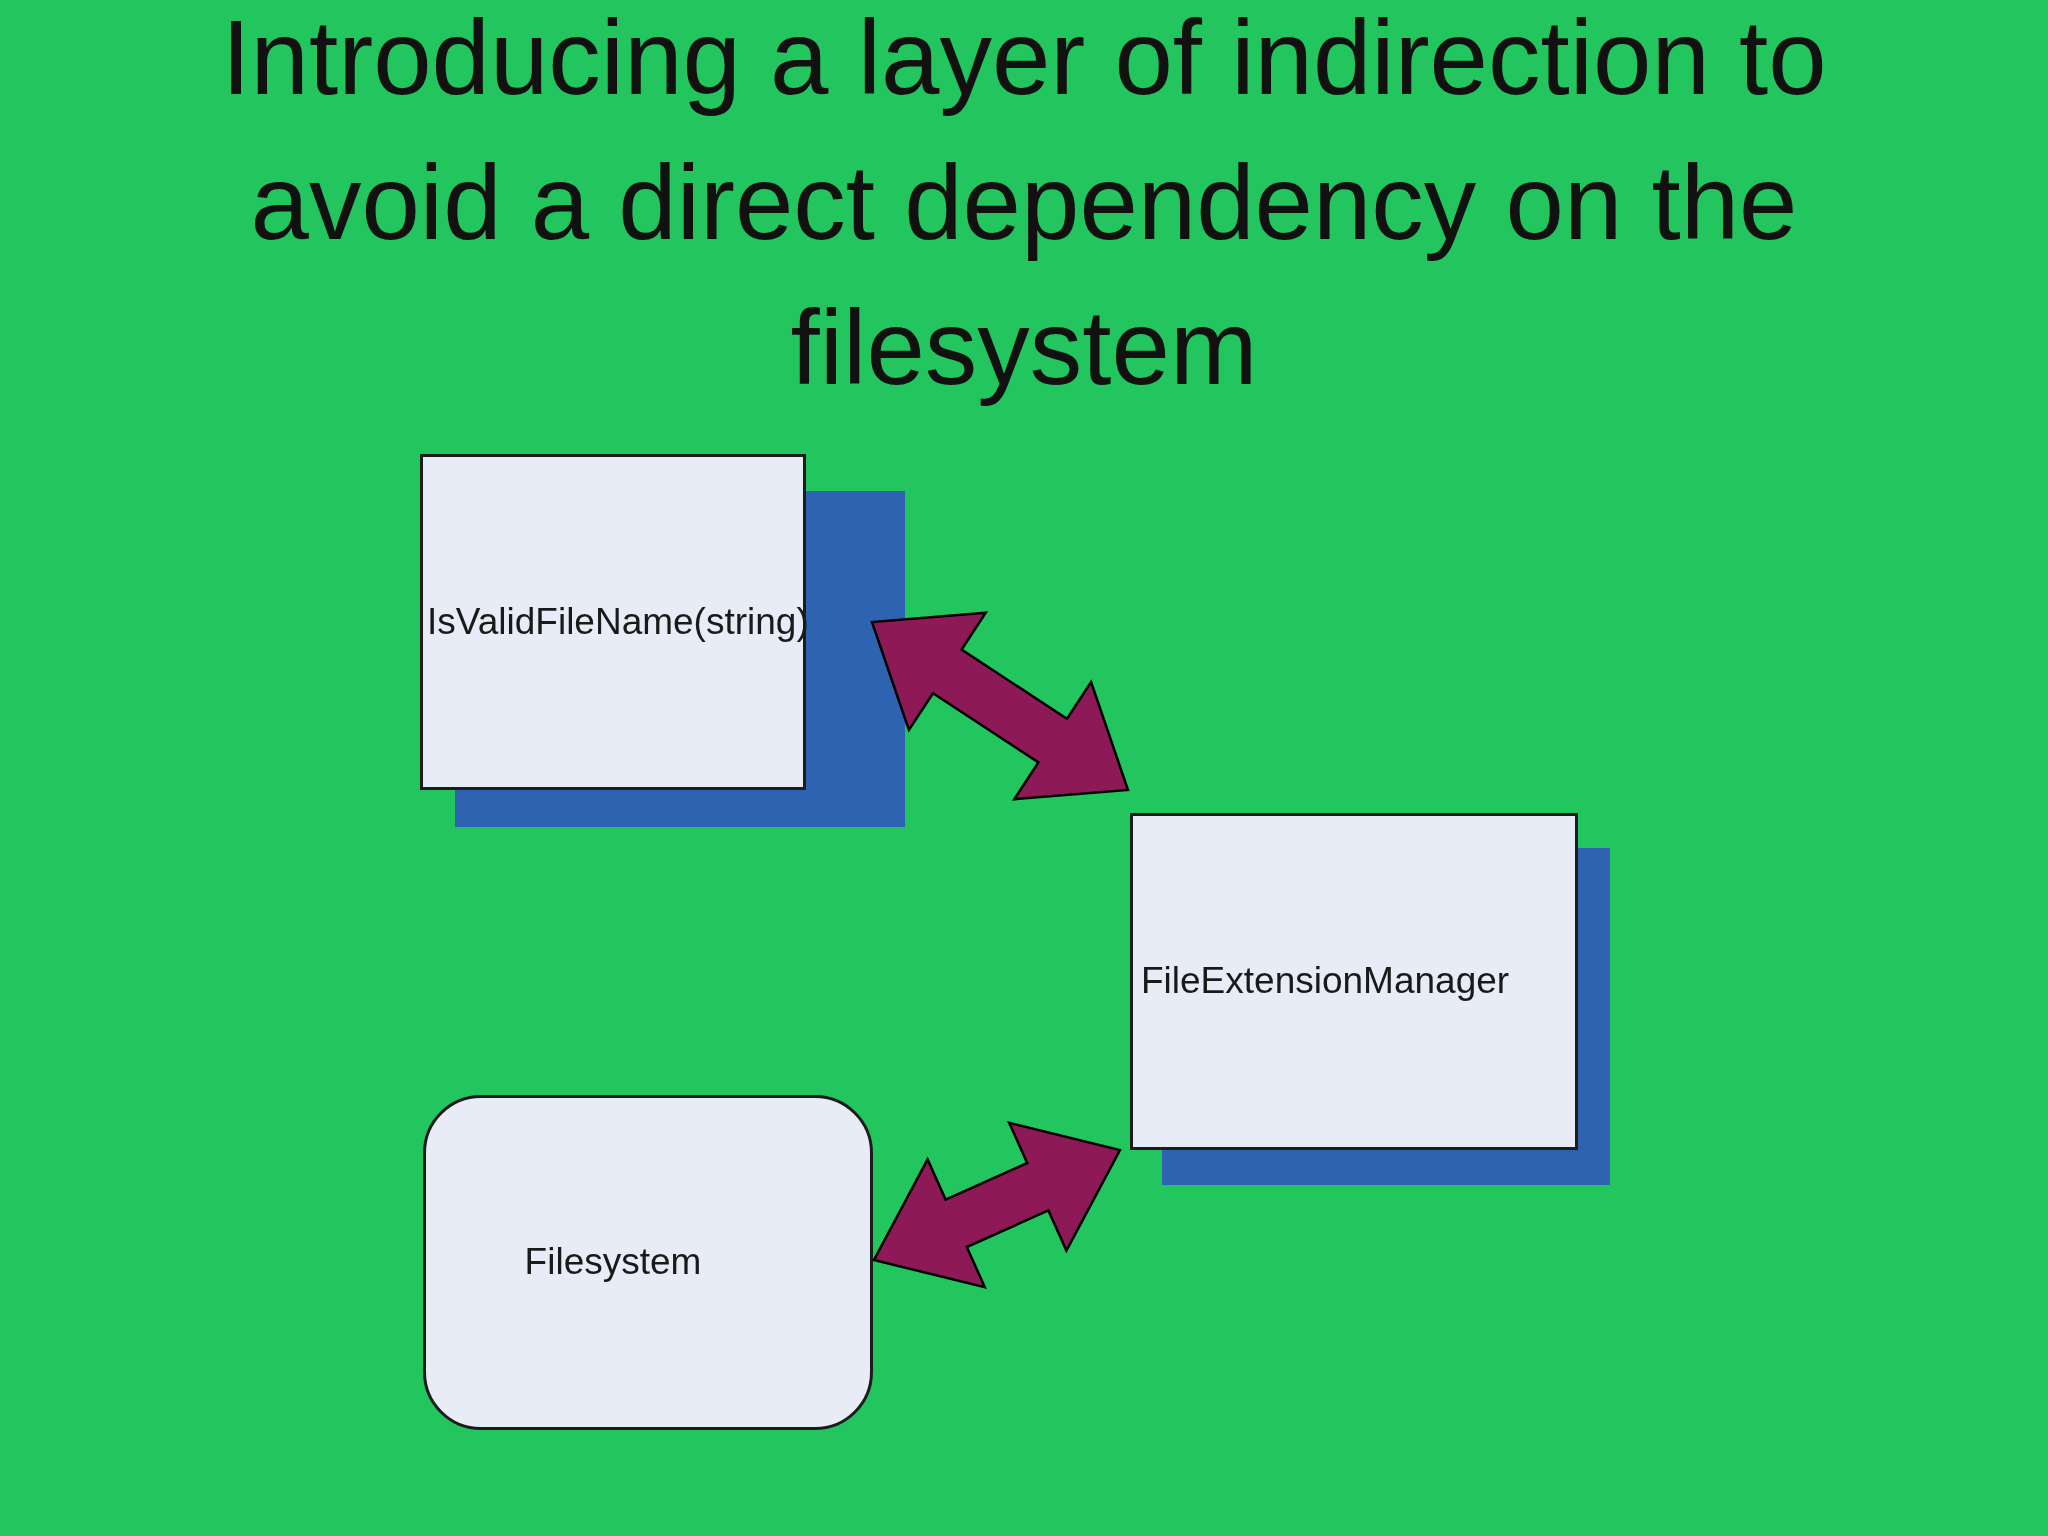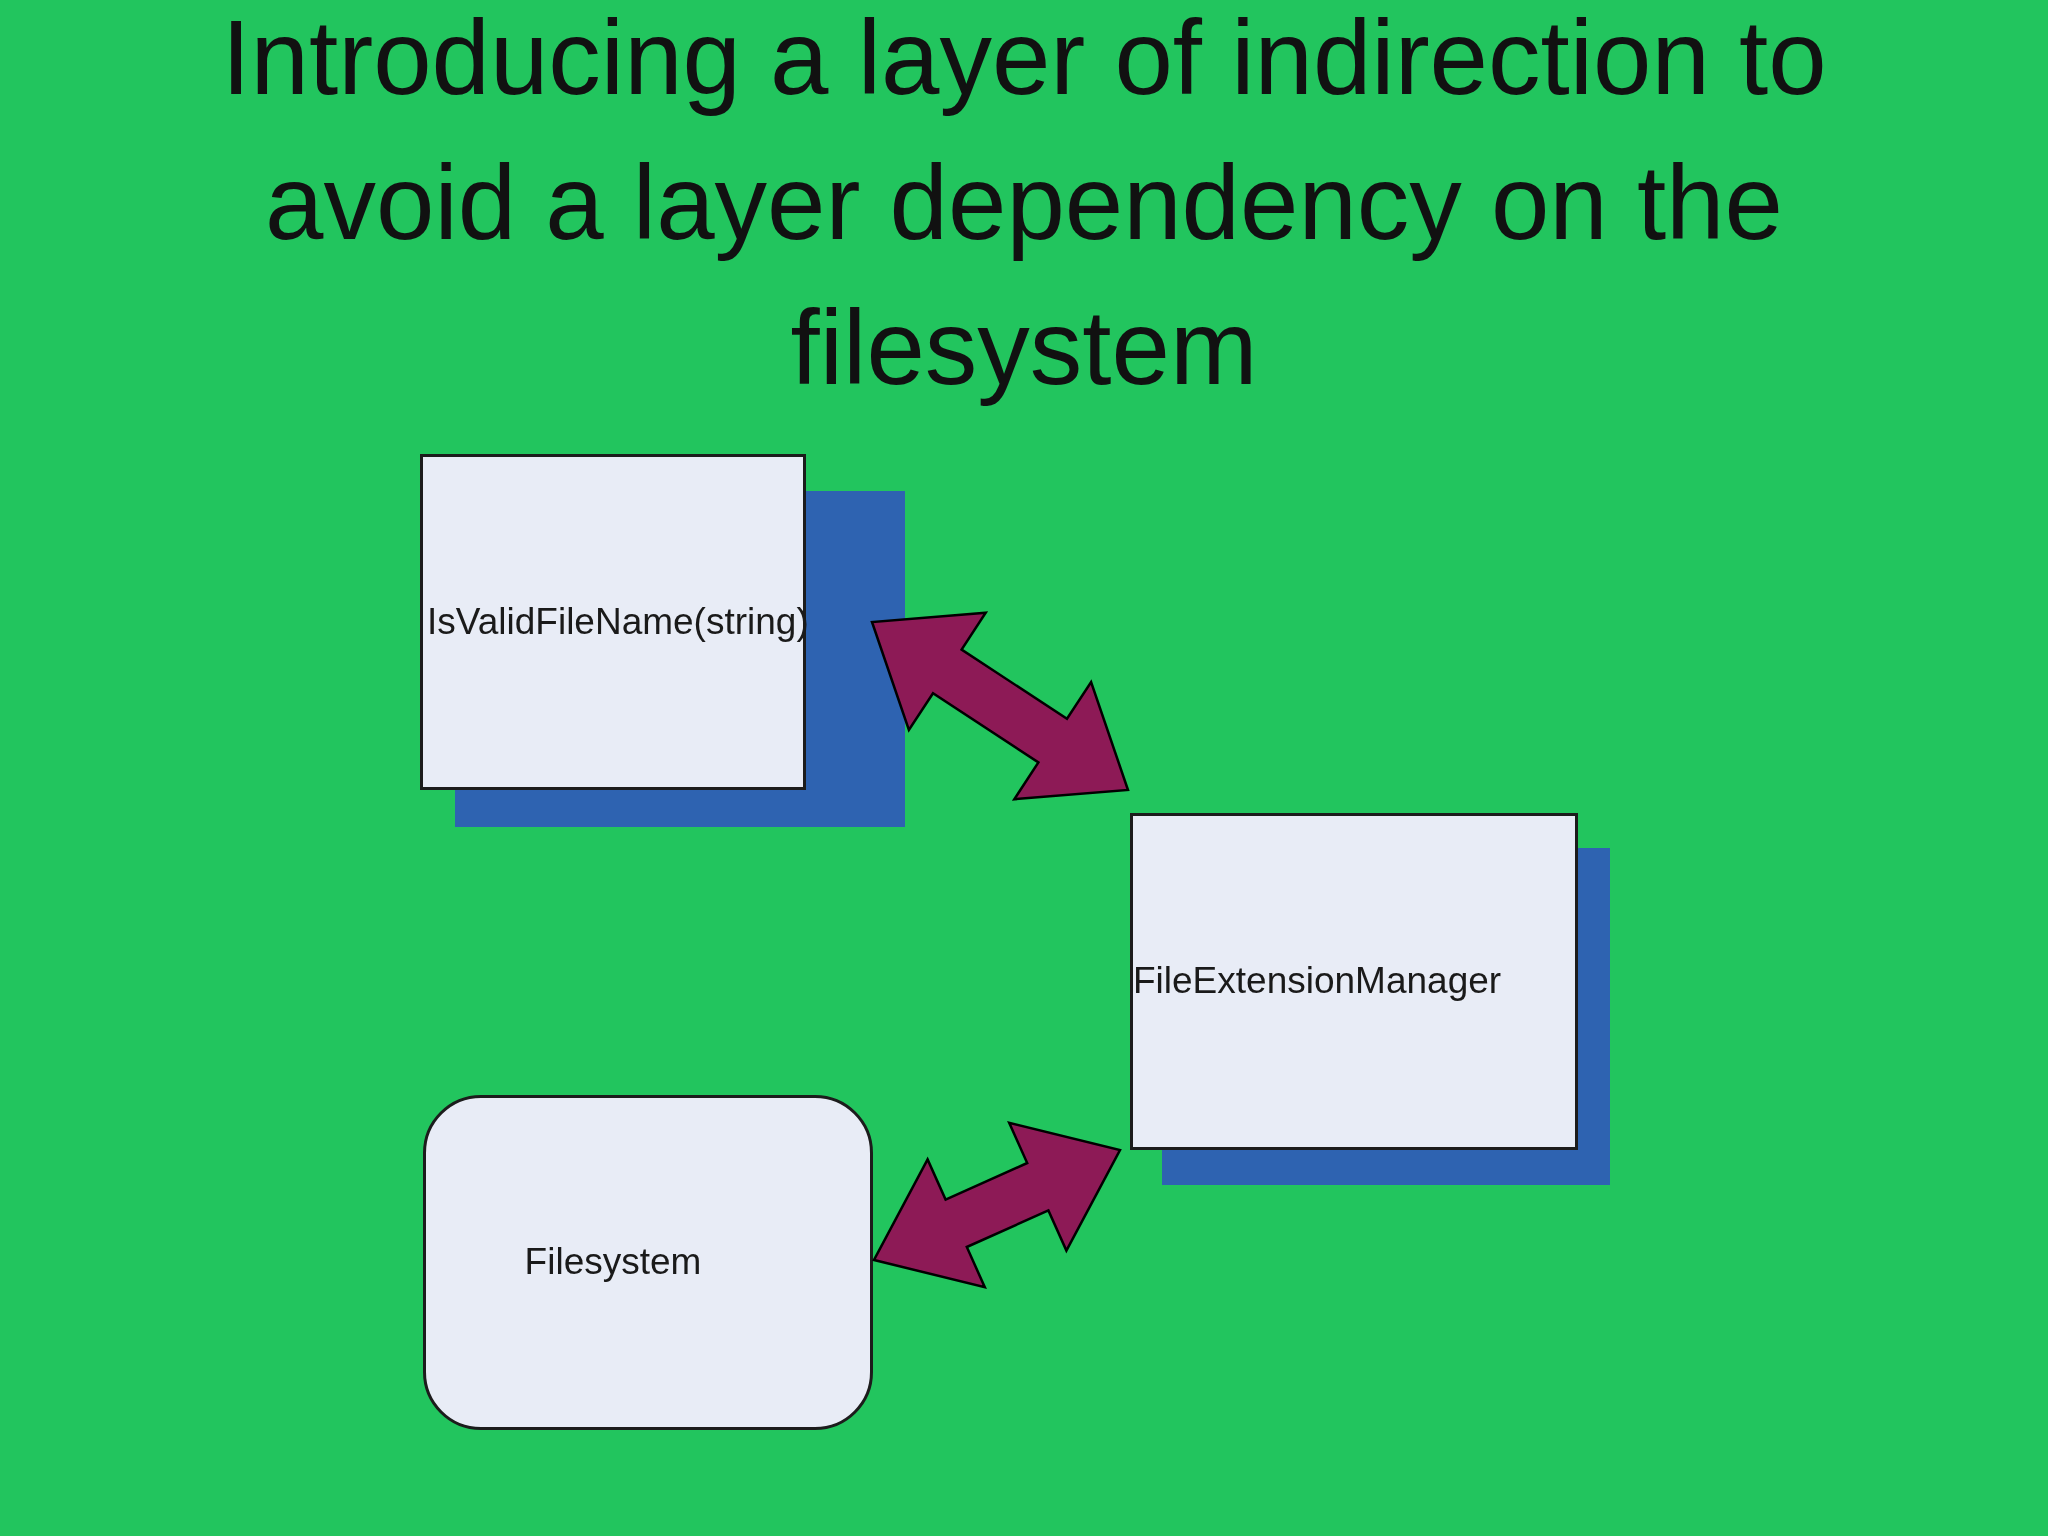--- a/index.html
+++ b/index.html
@@ -46,21 +46,21 @@
     color: #1A1A1A;
     font-size: 37px;
     line-height: 1.1;
   }
   .shadow-isvalid   { left: 455px; top: 491px; width: 450px; height: 336px; }
   .node-isvalid     { left: 420px; top: 454px; width: 386px; height: 336px;
                       justify-content: flex-start; padding-left: 4px; }
 
   .shadow-fem       { left: 1162px; top: 848px; width: 448px; height: 337px; }
   .node-fem         { left: 1130px; top: 813px; width: 448px; height: 337px;
-                      justify-content: flex-start; }
+                      justify-content: flex-start; padding-left: 8px; }
 
   .node-filesystem  { left: 423px; top: 1095px; width: 450px; height: 335px;
                       border-radius: 58px;
                       justify-content: center; padding-right: 70px; }
 
   .node .label { white-space: nowrap; }
 
   
   .connectors {
     position: absolute;
@@ -76,21 +76,21 @@
     stroke-linejoin: miter;
   }
 </style>
 </head>
 <body>
 
 <div class="slide">
 
   <div class="title">
     <div class="line">Introducing a layer of indirection to</div>
-    <div class="line">avoid a layer dependency on the</div>
+    <div class="line">avoid a direct dependency on the</div>
     <div class="line">filesystem</div>
   </div>
 
   <div class="node-shadow shadow-isvalid"></div>
   <div class="node-shadow shadow-fem"></div>
 
   <div class="node node-isvalid">
     <span class="label">IsValidFileName(string)</span>
   </div>
 

